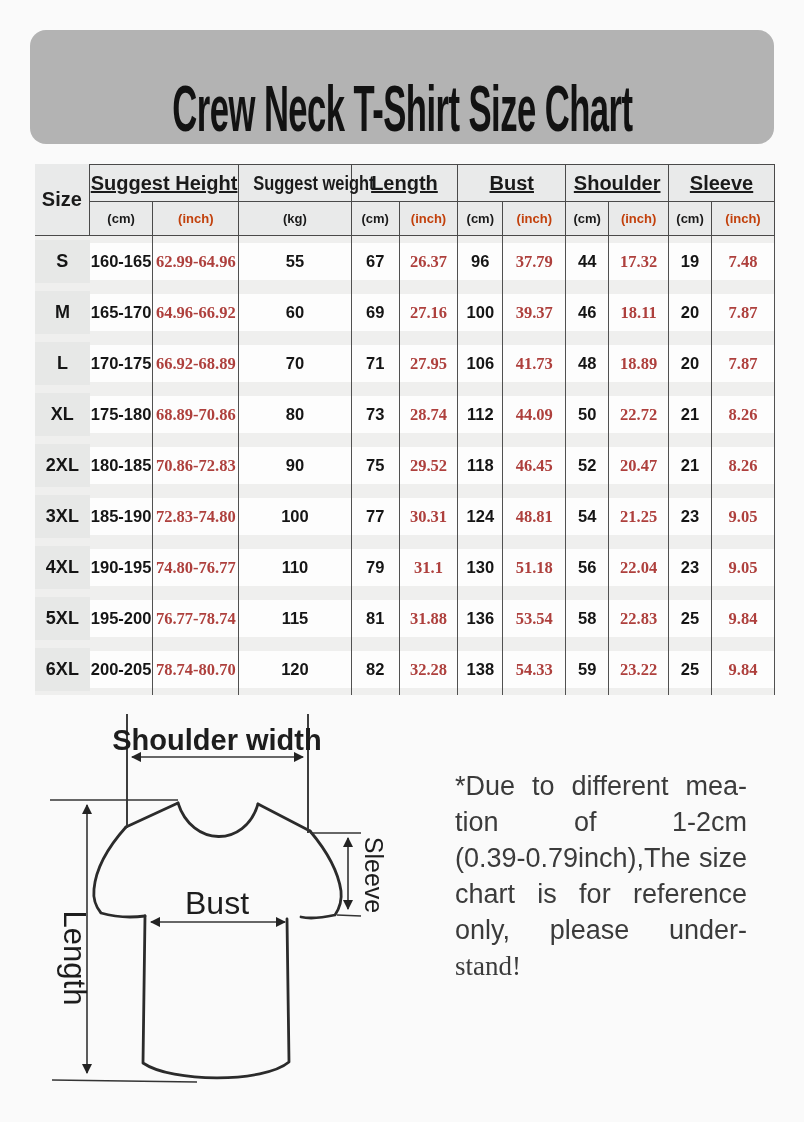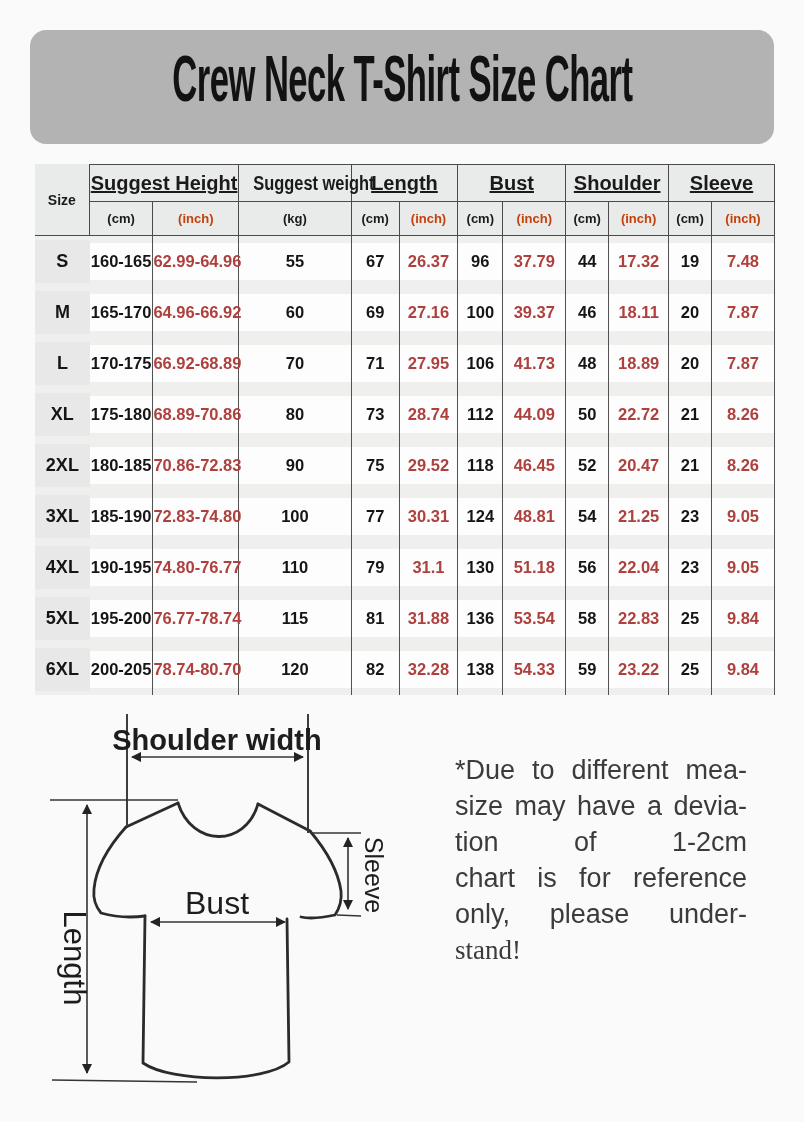--- a/index.html
+++ b/index.html
@@ -9,21 +9,21 @@
     background:#fafafa;
     font-family:"Liberation Sans",sans-serif;
     overflow:hidden;
   }
   .page{position:relative;width:804px;height:1122px;background:#fafafa;}
 
   
   .banner{
     position:absolute;left:30px;top:30px;width:744px;height:114px;
     background:#b3b3b3;border-radius:16px;
-    display:flex;align-items:flex-start;justify-content:center;
+    display:flex;align-items:flex-end;justify-content:center;
   }
   .banner-title{
     font-size:63px;font-weight:700;color:#121212;
     letter-spacing:-1px;white-space:nowrap;
     transform:scaleX(0.55) scaleY(1.02);transform-origin:center;
     padding-top:12px;
   }
 
   
   .size-table{
@@ -34,21 +34,21 @@
   .size-table th,.size-table td{text-align:center;vertical-align:middle;white-space:nowrap;}
   thead th{background:#e9eaea;color:#1a1a1a;font-weight:700;}
   th.grp{
     font-size:20px;height:34px;
     border-top:1.6px solid #4a4a4a;
     border-right:1.6px solid #4a4a4a;
     border-bottom:1.6px solid #4a4a4a;
     text-decoration:underline;
   }
   th.size-head{
-    font-size:14px;
+    font-size:20px;
     border-right:1.6px solid #4a4a4a;
     border-bottom:1.6px solid #4a4a4a;
   }
   th.unit{
     font-size:13px;height:31px;
     border-right:1.6px solid #4a4a4a;
     border-bottom:1.6px solid #4a4a4a;
   }
   th.unit.red{color:#c2410c;}
   .squish{display:inline-block;transform:scaleX(0.82);transform-origin:center;white-space:nowrap;}
@@ -56,32 +56,32 @@
   tbody td{
     height:37px;padding:7px 0;
     background:#fdfdfd;background-clip:content-box;
     font-weight:700;font-size:16.5px;color:#151515;
     border-right:1.6px solid #515151;
   }
   tbody td.size-cell{
     background:#e7e8e7;background-clip:content-box;
     padding:4px 0;font-size:18px;border-right:none;
   }
-  tbody td.val.red{color:#ae403d;}
+  tbody td.val.red{color:#ae403d;font-family:Liberation Serif, serif;}
 
   
   .diagram{position:absolute;left:20px;top:700px;}
   .diagram text{font-family:"Liberation Sans",sans-serif;fill:#1d1d1d;}
   .shirt{fill:none;stroke:#2b2b2b;stroke-width:2.8;stroke-linecap:round;stroke-linejoin:round;}
   .measure{stroke:#343434;stroke-width:1.6;fill:none;}
   .guide{stroke:#343434;stroke-width:1.9;fill:none;}
 
   
   .note{
-    position:absolute;left:455px;top:752px;width:292px;
+    position:absolute;left:455px;top:768px;width:292px;
     font-size:27px;line-height:36px;color:#3b3b3b;
   }
   .note-line{text-align:justify;text-align-last:justify;}
   .note-line.last{text-align-last:left;font-family:Liberation Serif, serif;}
 </style>
 </head>
 <body>
 
 <div class="page">
 
@@ -296,20 +296,20 @@
     <g>
       <line class="measure" x1="290" y1="133" x2="341" y2="133"></line>
       <line class="measure" x1="328" y1="138" x2="328" y2="209" marker-start="url(#ah)" marker-end="url(#ah)"></line>
       <line class="measure" x1="317" y1="215" x2="341" y2="216"></line>
       <text x="345" y="175" text-anchor="middle" font-size="25" transform="rotate(90 345 175)">Sleeve</text>
     </g>
   </svg>
 
   <div class="note">
       <div class="note-line">*Due to different mea-</div>
-      <div class="note-line">size may have a devia-</div>
       <div class="note-line">tion of 1-2cm</div>
+      <div class="note-line">(0.39-0.79inch),The size</div>
       <div class="note-line">chart is for reference</div>
       <div class="note-line">only, please under-</div>
       <div class="note-line last">stand!</div>
     </div>
 
 </div>
 
 </body></html>

